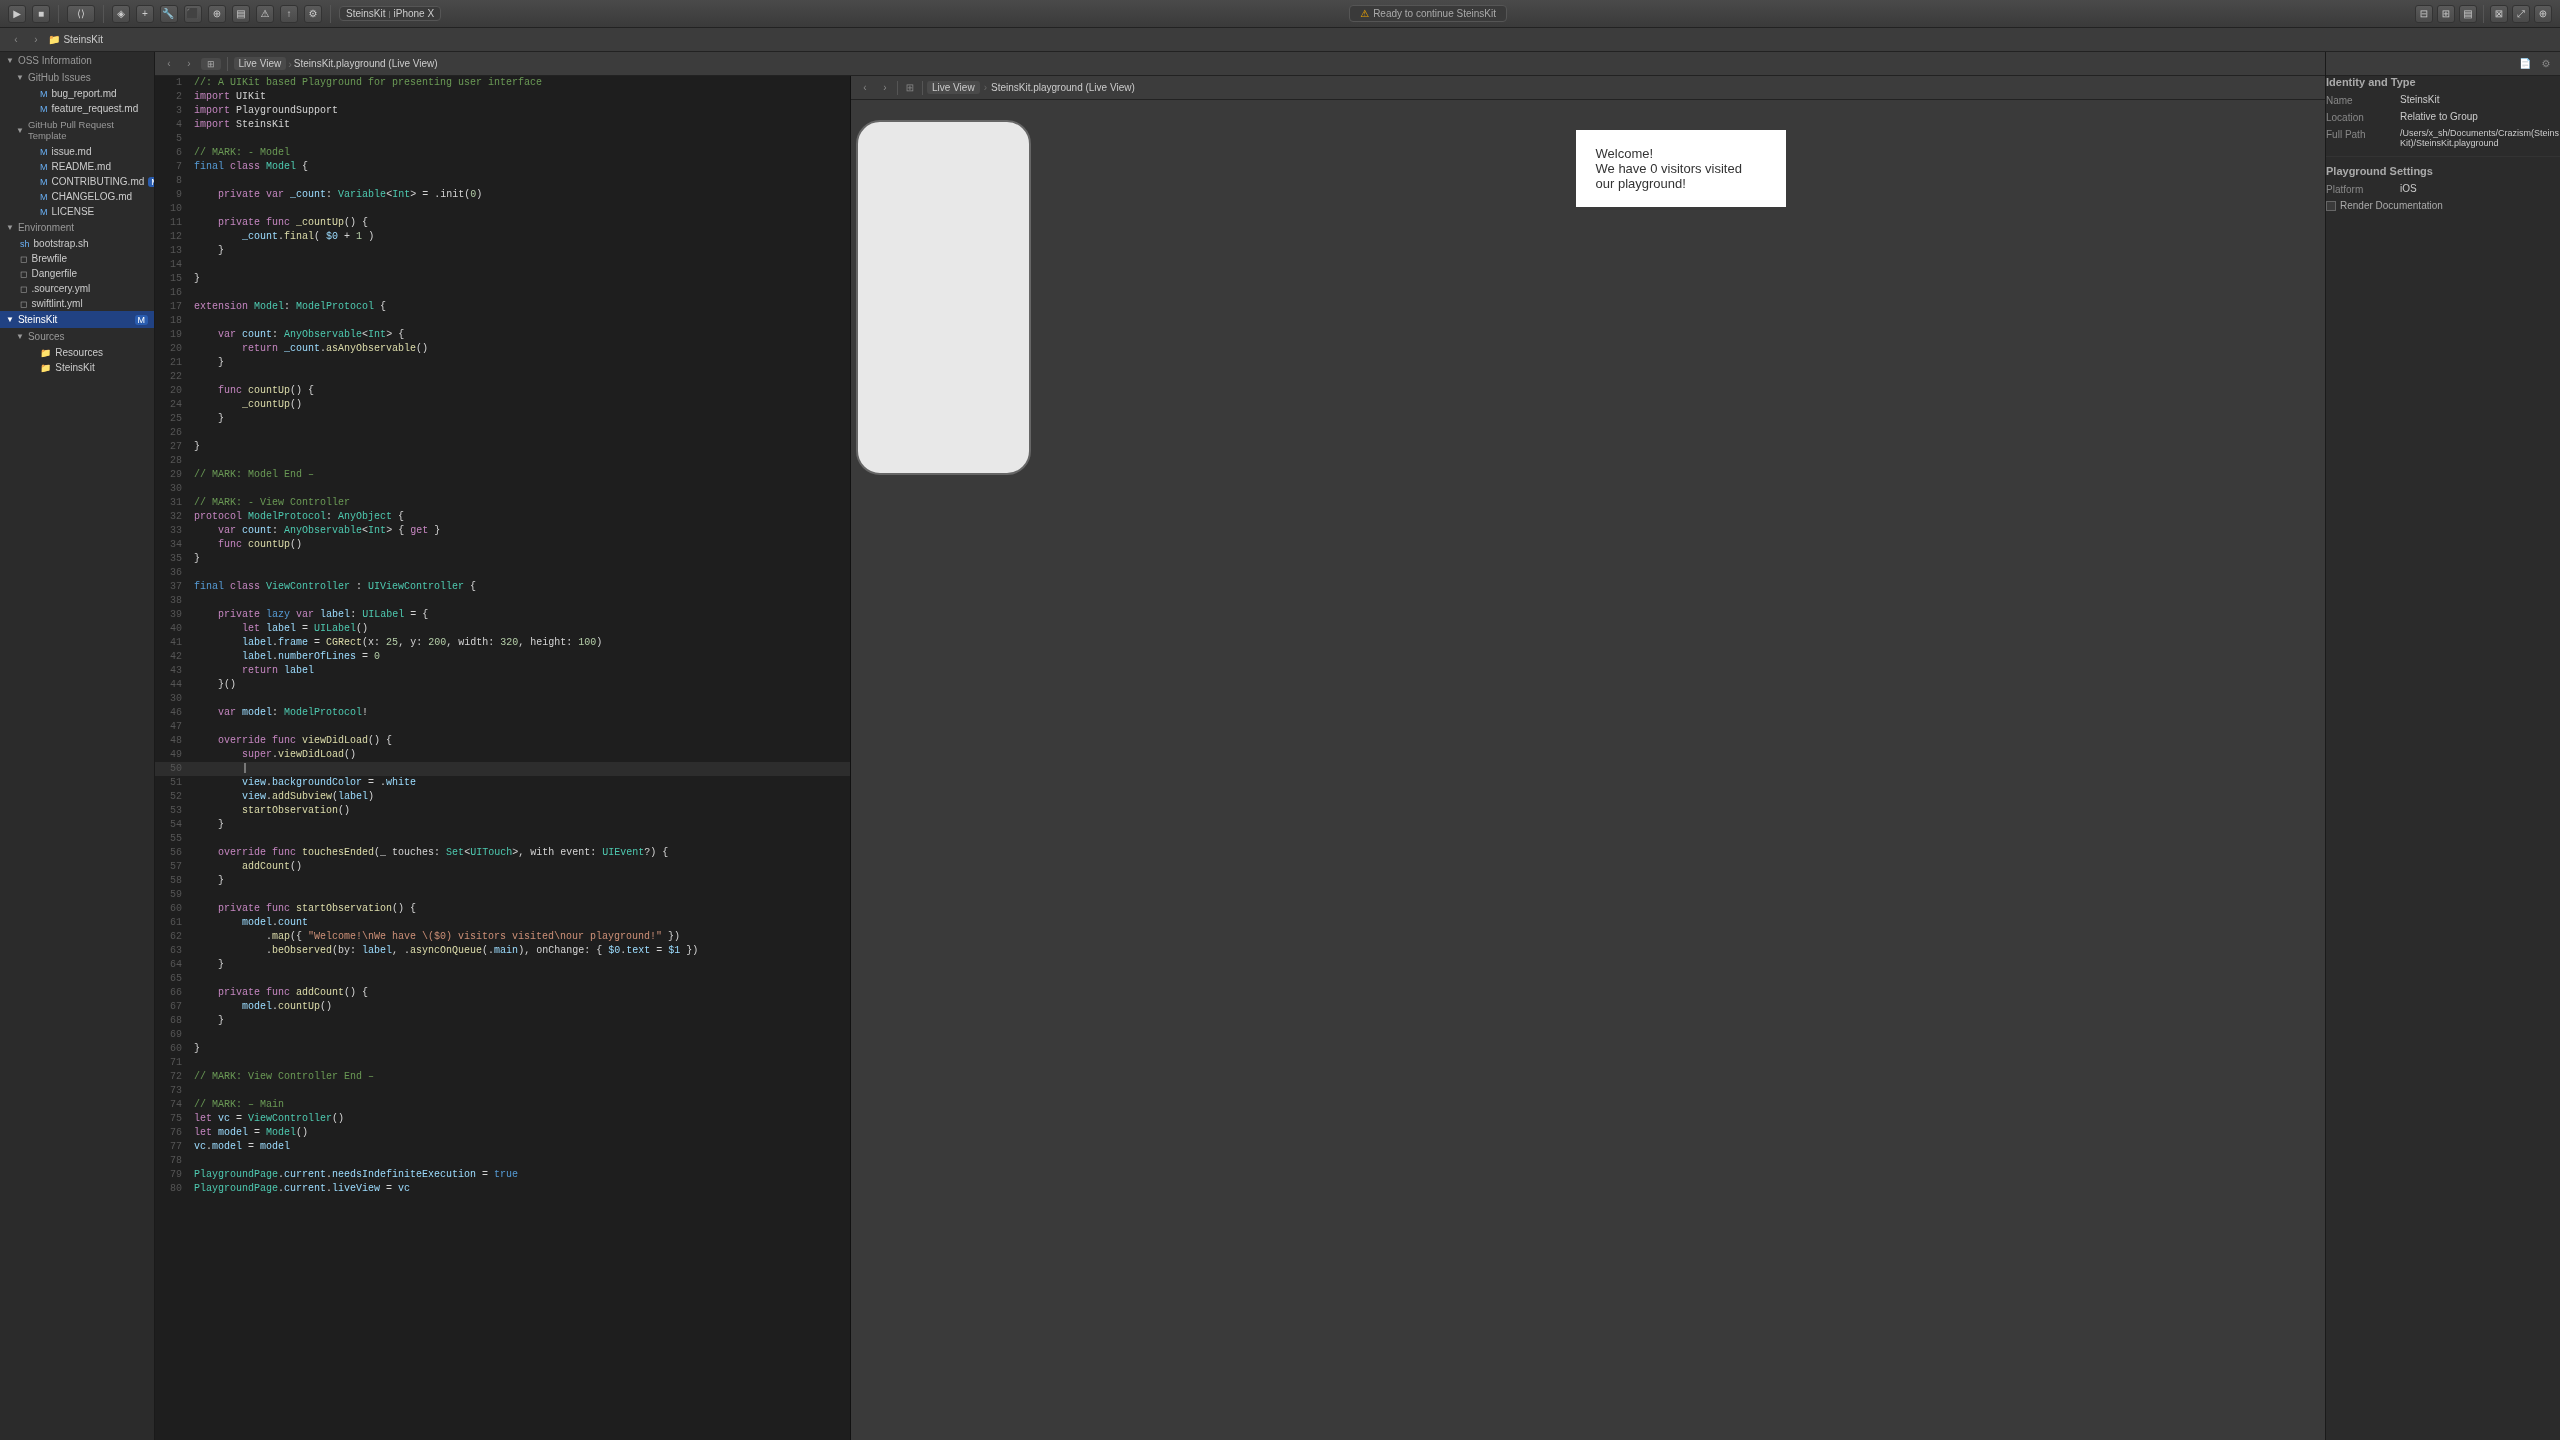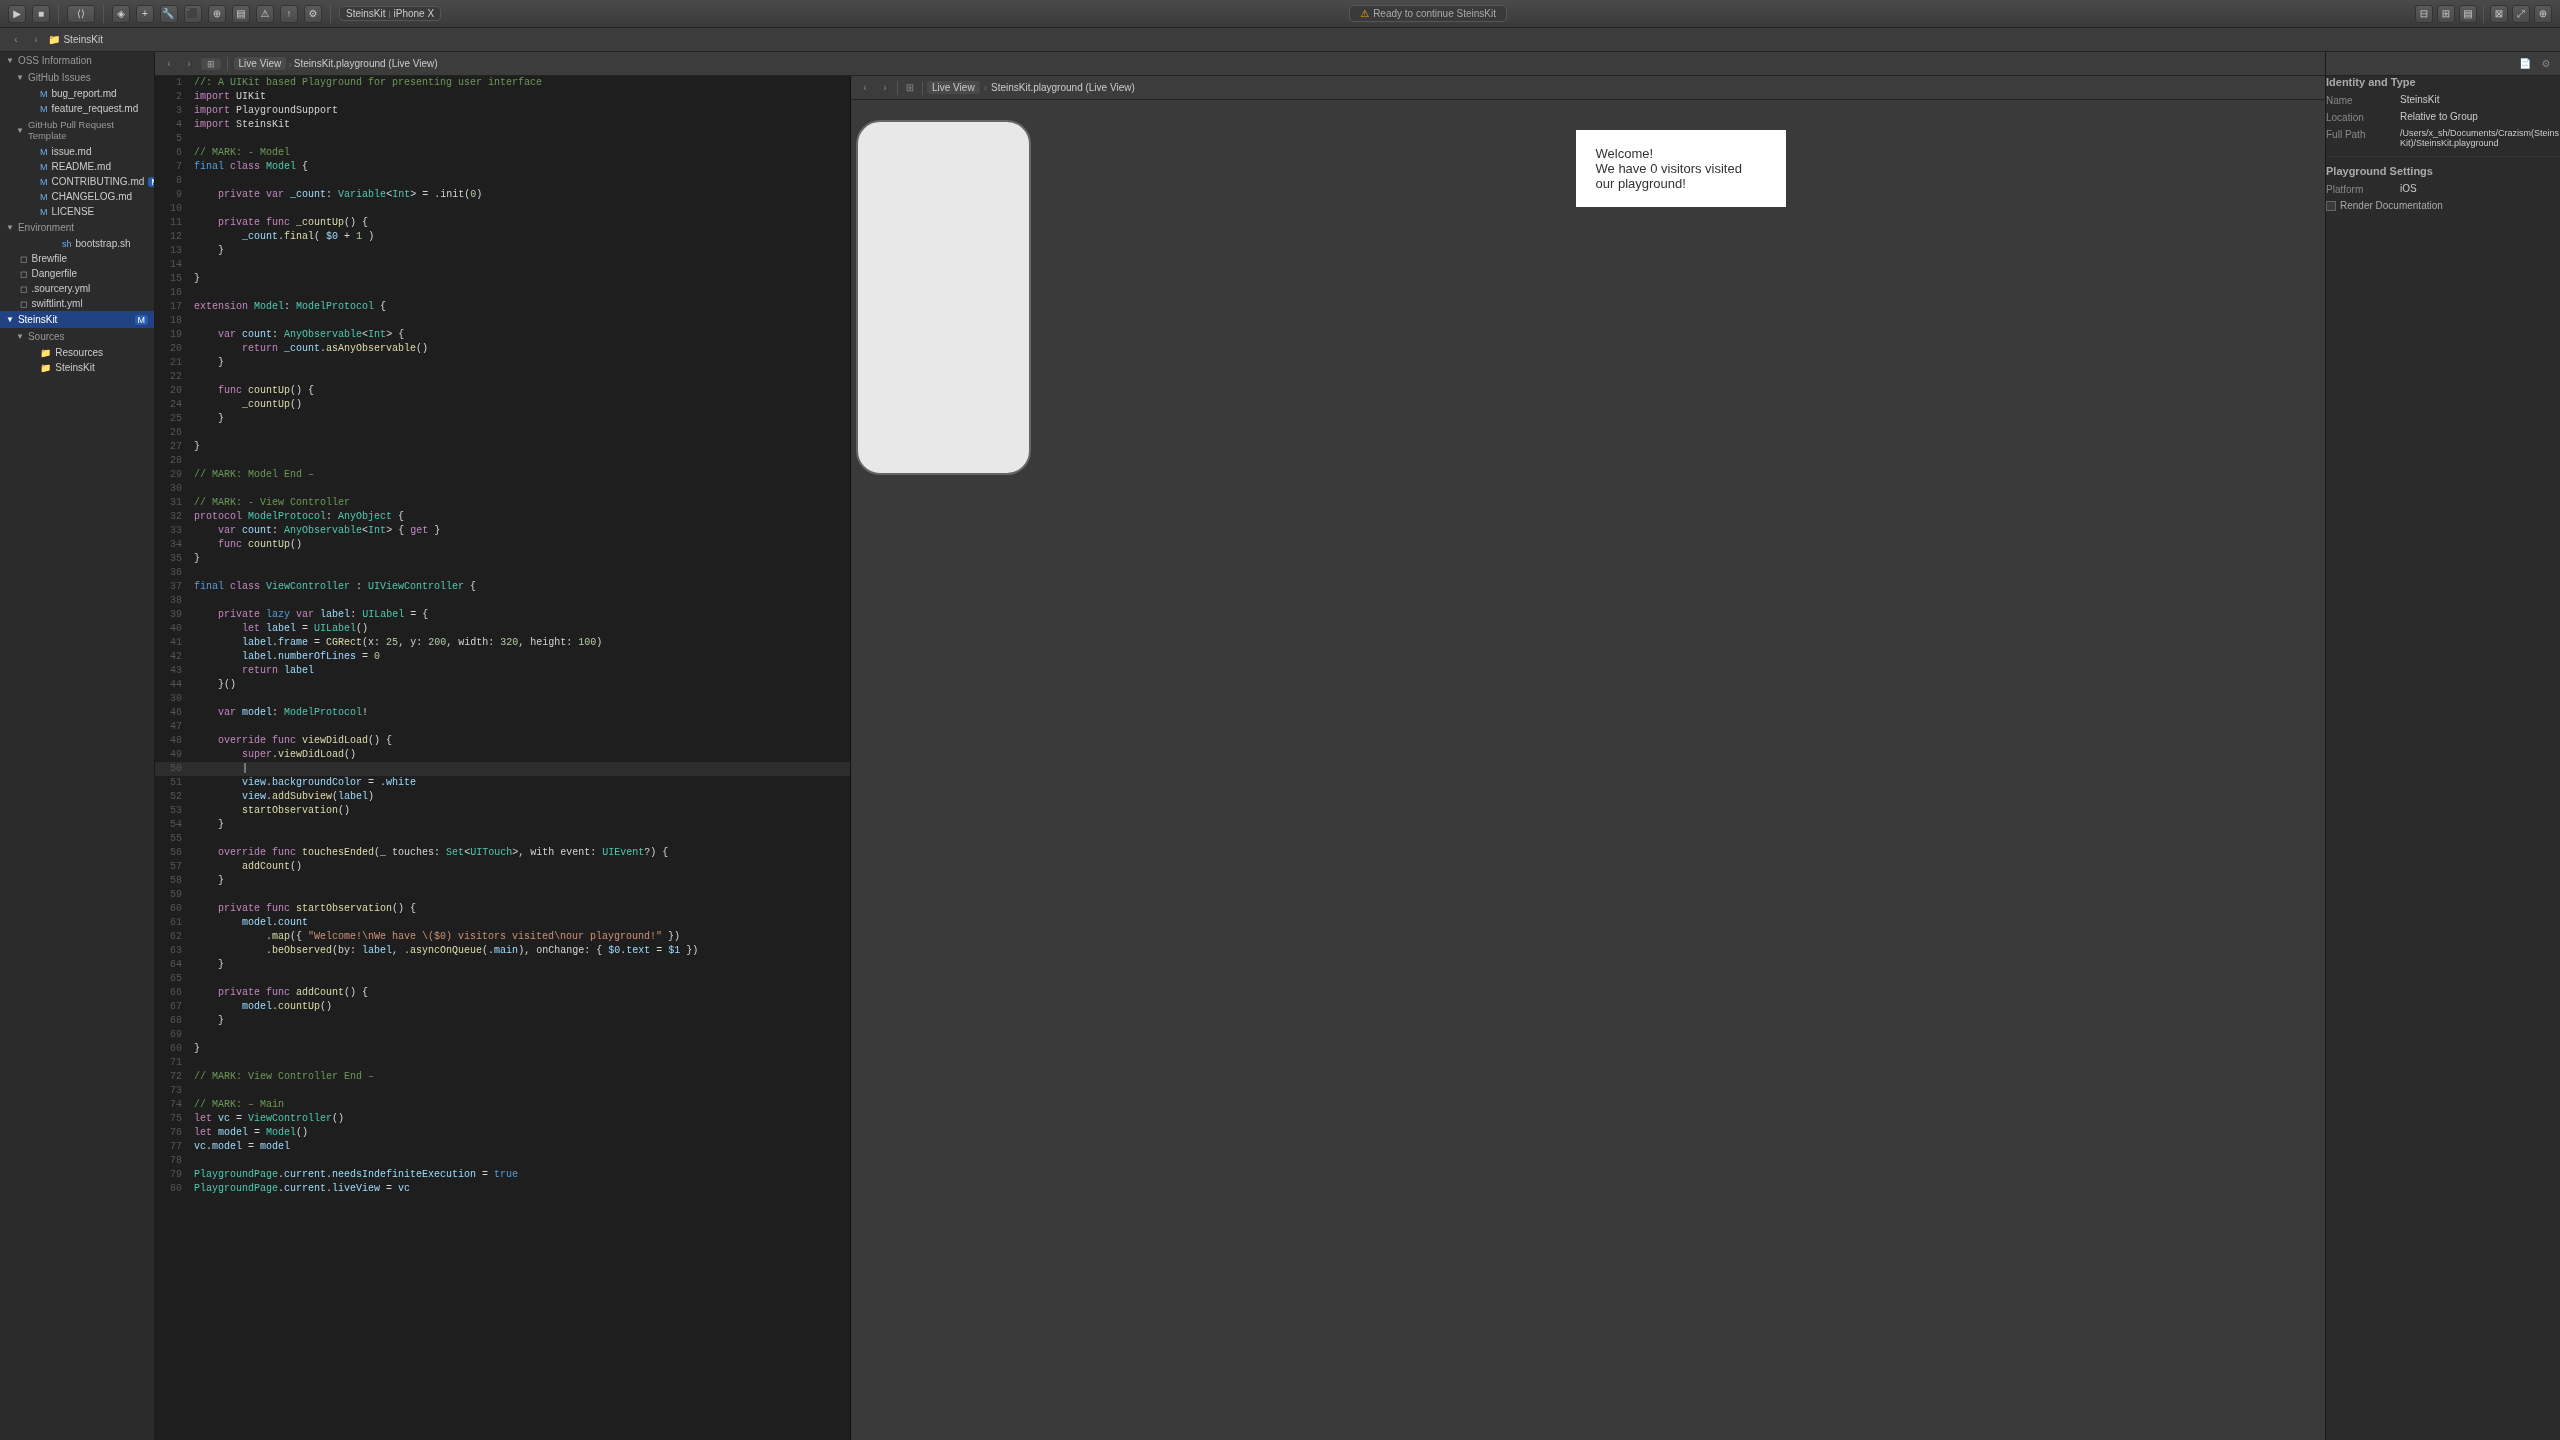--- a/index.html
+++ b/index.html
@@ -400,21 +400,21 @@
         </div>
       </div>
     </div>
 
     <div class="sidebar-group">
       <div class="sidebar-group-header">
         <span class="triangle">▼</span>
         <span>Environment</span>
       </div>
       <div class="sidebar-item">
-        <span style="color:#6ab0f5;font-size:9px;margin-left:42px;">sh</span>
+        <span style="color:#6ab0f5;font-size:9px;">sh</span>
         <span>bootstrap.sh</span>
       </div>
       <div class="sidebar-item">
         <span style="color:#aaa;font-size:9px;">◻</span>
         <span>Brewfile</span>
       </div>
       <div class="sidebar-item">
         <span style="color:#aaa;font-size:9px;">◻</span>
         <span>Dangerfile</span>
       </div>

